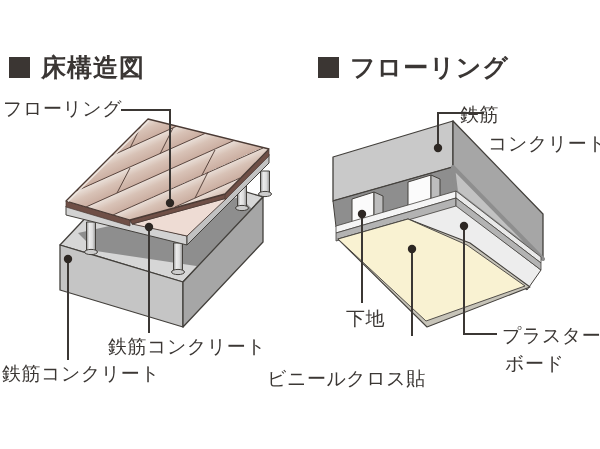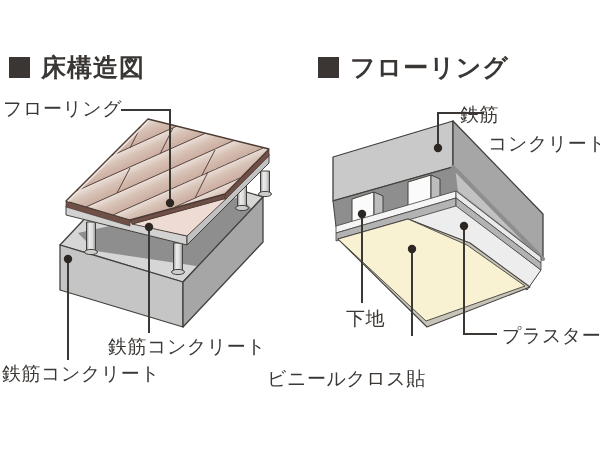--- a/index.html
+++ b/index.html
@@ -129,14 +129,15 @@
 
   <div class="lbl" style="left:3px;top:96px;">フローリング</div>
   <div class="lbl" style="left:108px;top:334px;">鉄筋コンクリート</div>
   <div class="lbl" style="left:2px;top:361px;">鉄筋コンクリート</div>
 
   <div class="lbl" style="left:460px;top:102px;">鉄筋</div>
   <div class="lbl" style="left:488px;top:131px;">コンクリート</div>
   <div class="lbl" style="left:346px;top:306px;">下地</div>
   <div class="lbl" style="left:267px;top:338px;margin-top:28px;">ビニールクロス貼</div>
   <div class="lbl" style="left:502px;top:323px;text-align:right;">プラスター</div>
+  <div class="lbl" style="left:505px;top:351px;">ボード</div>
 
 </div>
 
 </body></html>

